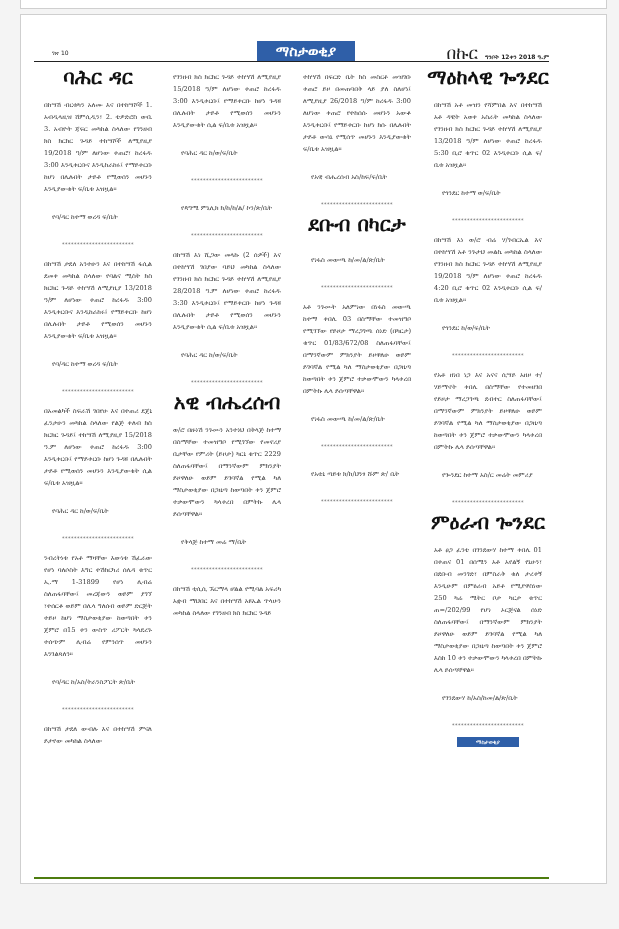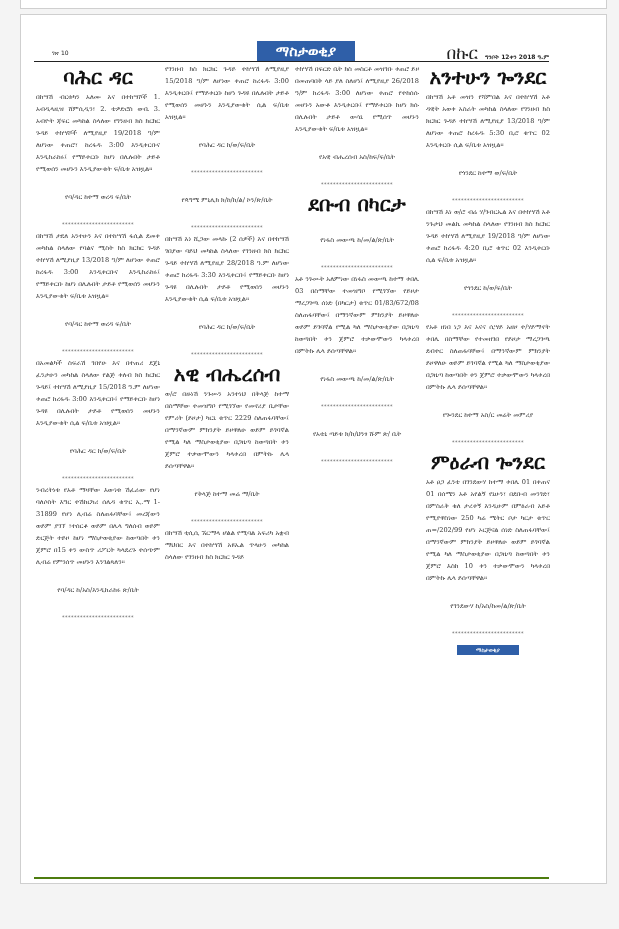--- a/index.html
+++ b/index.html
@@ -39,22 +39,22 @@
     color: #333; text-align: justify; overflow: hidden;
   }
   .col1 { left: 2px; }
   .col2 { left: 131px; }
   .col3 { left: 261px; }
   .col4 { left: 392px; }
   .region {
     font-family: "DejaVu Serif", serif; font-weight: bold; color: #111;
     text-align: center; font-size: 20px; line-height: 28px; margin: 0;
   }
-  .para { margin: 0; }
-  .src { text-align: center; margin: 16px; color: #333; }
+  .para { margin: 8px; }
+  .src { text-align: left; margin: 16px; color: #333; }
   .sep { text-align: center; color: #666; font-size: 5px; line-height: 11px; letter-spacing: 0.5px; margin: 0; }
   .footer-badge {
     display: block; margin: 6px auto 0 auto; width: 62px; height: 10px;
     background: #2f5fa8; color: #fff; font-size: 5.5px; line-height: 10px;
     text-align: center; font-family: "DejaVu Sans", sans-serif; font-weight: bold;
   }
 </style>
 </head>
 <body>
 
@@ -77,22 +77,23 @@
       <p class="para">በከሣሽ ብርቱካን አለሙ እና በተከሣሾች 1. አብዲላዚዝ ሸምሲዲን፣ 2. ቴዎድሮስ ውቤ 3. አብዮት ጃፍር መካከል ስላለው የገንዘብ ክስ ክርክር ጉዳይ ተከሣሾች ለሚያዚያ 19/2018 ዓ/ም ለሆነው ቀጠሮ፣ ከረፋዱ 3:00 እንዲቀርቡና እንዲከራከሩ፤ የማይቀርቡ ከሆነ በሌሉበት ታይቶ የሚወሰን መሆኑን እንዲያውቁት ፍ/ቤቱ አዝዟል።</p>
       <p class="src">የባ/ዳር ከተማ ወረዳ ፍ/ቤት</p>
       <p class="sep">************************</p>
       <p class="para">በከሣሽ ታደለ አንተሁን እና በተከሣሽ ፋሲል ደመቀ መካከል ስላለው የባልና ሚስት ክስ ክርክር ጉዳይ ተከሣሽ ለሚያዚያ 13/2018 ዓ/ም ለሆነው ቀጠሮ ከረፋዱ 3:00 እንዲቀርቡና እንዲከራከሩ፤ የማይቀርቡ ከሆነ በሌሉበት ታይቶ የሚወሰን መሆኑን እንዲያውቁት ፍ/ቤቱ አዝዟል።</p>
       <p class="src">የባ/ዳር ከተማ ወረዳ ፍ/ቤት</p>
       <p class="sep">************************</p>
       <p class="para">በአመልካች ስፍራሽ ገበየሁ እና በተጠሪ ደጀኔ ፈንታሁን መካከል ስላለው የልጅ ቀለብ ክስ ክርክር ጉዳይ፤ ተከሣሽ ለሚያዚያ 15/2018 ዓ.ም ለሆነው ቀጠሮ ከረፋዱ 3:00 እንዲቀርቡ፤ የማይቀርቡ ከሆነ ጉዳዩ በሌሉበት ታይቶ የሚወሰን መሆኑን እንዲያውቁት ሲል ፍ/ቤቱ አዝዟል።</p>
       <p class="src">የባሕር ዳር ከ/ወ/ፍ/ቤት</p>
       <p class="sep">************************</p>
       <p class="para">ንብረትነቱ የአቶ ማዛቸው እውነቱ ሽፈራው የሆነ ባለሶስት እግር ተሽከርካሪ ሰሌዳ ቁጥር ኢ.ማ 1-31899 የሆነ ሊብሬ ስለጠፋባቸው፤ መረጃውን ወይም ያገኘ ፣ተሰርቆ ወይም በሌላ ግለሰብ ወይም ድርጅት ተይዞ ከሆነ ማስታወቂያው ከወጣበት ቀን ጀምሮ በ15 ቀን ውስጥ ሪፖርት ካላደረጉ ተሰጭም ሊብሬ የምንሰጥ መሆኑን እንገልጻለን።</p>
-      <p class="src">የባ/ዳር ከ/አስ/እንዲከራከሩ ጽ/ቤት</p>
+      <p class="src">የባ/ዳር ከ/አስ/ትራንስፖርት ጽ/ቤት</p>
       <p class="sep">************************</p>
+      <p class="para">በከሣሽ ታደለ ውብሉ እና በተከሣሽ ምናለ ይታየው መካከል ስላለው</p>
     </div>
   <div class="col col2">
       <p class="para">የገንዘብ ክስ ክርክር ጉዳይ ተከሣሽ ለሚያዚያ 15/2018 ዓ/ም ለሆነው ቀጠሮ ከረፋዱ 3:00 እንዲቀርቡ፤ የማይቀርቡ ከሆነ ጉዳዩ በሌሉበት ታይቶ የሚወሰን መሆኑን እንዲያውቁት ሲል ፍ/ቤቱ አዝዟል።</p>
       <p class="src">የባሕር ዳር ከ/ወ/ፍ/ቤት</p>
       <p class="sep">************************</p>
       <p class="src">የጳግሜ ምኒሊክ ክ/ከ/ከ/ል/ ኮን/ጽ/ቤት</p>
       <p class="sep">************************</p>
       <p class="para">በከሣሽ እነ ሺጋው መላኩ (2 ሰዎች) እና በተከሣሽ ገበያው ባይህ መካከል ስላለው የገንዘብ ክስ ክርክር ጉዳይ ተከሣሽ ለሚያዚያ 28/2018 ዓ.ም ለሆነው ቀጠሮ ከረፋዱ 3:30 እንዲቀርቡ፤ የማይቀርቡ ከሆነ ጉዳዩ በሌሉበት ታይቶ የሚወሰን መሆኑን እንዲያውቁት ሲል ፍ/ቤቱ አዝዟል።</p>
       <p class="src">የባሕር ዳር ከ/ወ/ፍ/ቤት</p>
       <p class="sep">************************</p>
@@ -109,21 +110,21 @@
       <h2 class="region">ደቡብ በካርታ</h2>
       <p class="src">የነፋስ መውጫ ከ/መ/ል/ጽ/ቤት</p>
       <p class="sep">************************</p>
       <p class="para">አቶ ንጉሡት አለምነው በነፋስ መውጫ ከተማ ቀበሌ 03 በስማቸው ተመዝግቦ የሚገኘው የይዞታ ማረጋገጫ ሰነድ (በካርታ) ቁጥር 01/83/672/08 ስለጠፋባቸው፤ በማንኛውም ምክንያት ይዞዋለሁ ወይም ይገባኛል የሚል ካለ ማስታወቂያው በጋዜጣ ከወጣበት ቀን ጀምሮ ተቃውሞውን ካላቀረበ በምትኩ ሌላ ይሰጣቸዋል።</p>
       <p class="src">የነፋስ መውጫ ከ/መ/ል/ጽ/ቤት</p>
       <p class="sep">************************</p>
       <p class="src">የአቴኔ ጣይቱ ክ/ከ/ህንፃ ሹም ጽ/ ቤት</p>
       <p class="sep">************************</p>
     </div>
   <div class="col col4">
-      <h2 class="region">አንተሁን ጐንደር</h2>
+      <h2 class="region">ማዕከላዊ ጐንደር</h2>
       <p class="para">በከሣሽ አቶ መዝን የሻምበል እና በተከሣሽ አቶ ዳዊት አወቀ አስራት መካከል ስላለው የገንዘብ ክስ ክርክር ጉዳይ ተከሣሽ ለሚያዚያ 13/2018 ዓ/ም ለሆነው ቀጠሮ ከረፋዱ 5:30 ቢሮ ቁጥር 02 እንዲቀርቡ ሲል ፍ/ቤቱ አዝዟል።</p>
       <p class="src">የጎንደር ከተማ ወ/ፍ/ቤት</p>
       <p class="sep">************************</p>
       <p class="para">በከሣሽ እነ ወ/ሮ ብሬ ሃ/ገብርኤል እና በተከሣሽ አቶ ንጉታህ መልኬ መካከል ስላለው የገንዘብ ክስ ክርክር ጉዳይ ተከሣሽ ለሚያዚያ 19/2018 ዓ/ም ለሆነው ቀጠሮ ከረፋዱ 4:20 ቢሮ ቁጥር 02 እንዲቀርቡ ሲል ፍ/ቤቱ አዝዟል።</p>
       <p class="src">የጎንደር ከ/ወ/ፍ/ቤት</p>
       <p class="sep">************************</p>
       <p class="para">የአቶ ዘነበ ነጋ እና አናና ሲሣይ አዘዞ ተ/ሃይማኖት ቀበሌ በስማቸው የተመዘገበ የይዞታ ማረጋገጫ ደብተር ስለጠፋባቸው፤ በማንኛውም ምክንያት ይዞዋለሁ ወይም ይገባኛል የሚል ካለ ማስታወቂያው በጋዜጣ ከወጣበት ቀን ጀምሮ ተቃውሞውን ካላቀረበ በምትኩ ሌላ ይሰጣቸዋል።</p>
       <p class="src">የጐንደር ከተማ አስ/ር መሬት መምሪያ</p>
       <p class="sep">************************</p>
       <h2 class="region">ምዕራብ ጐንደር</h2>

